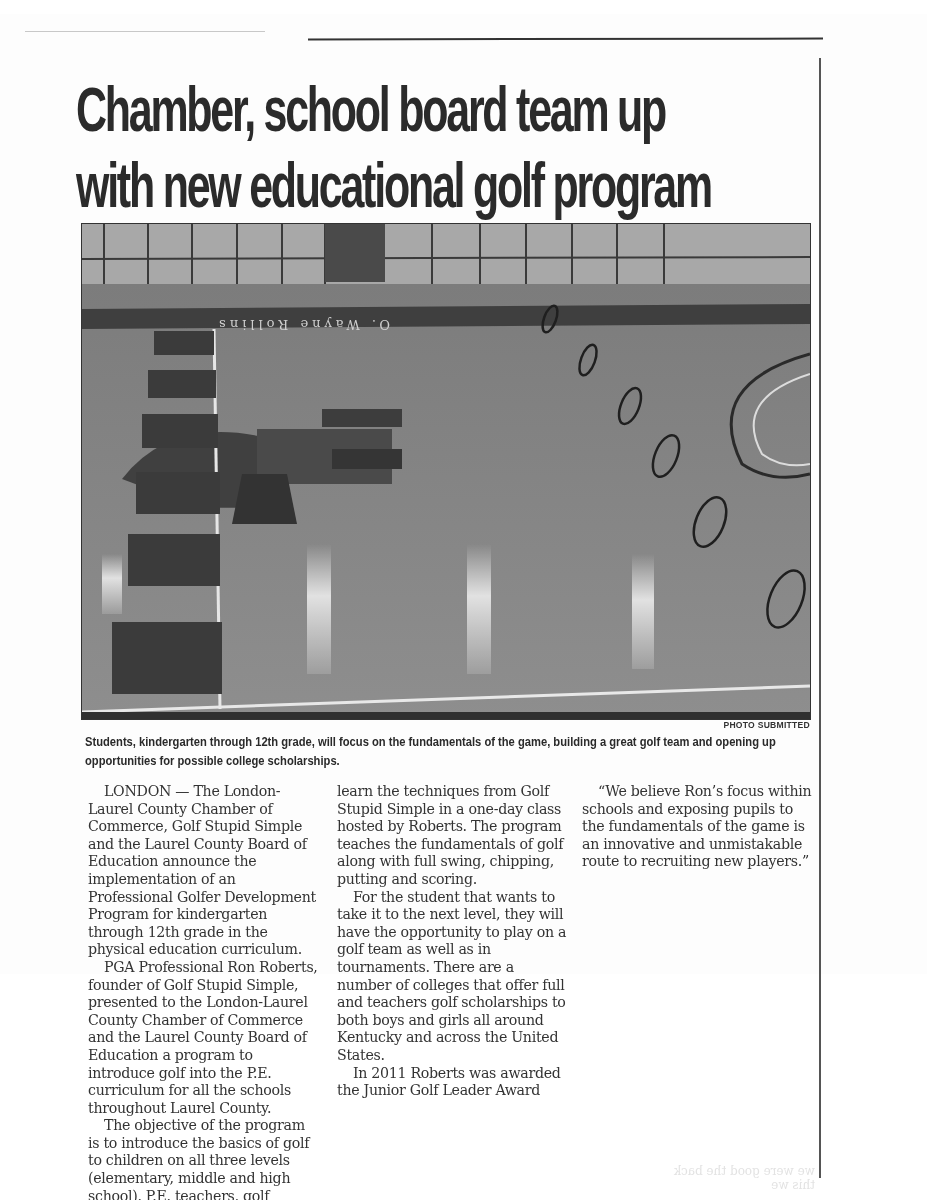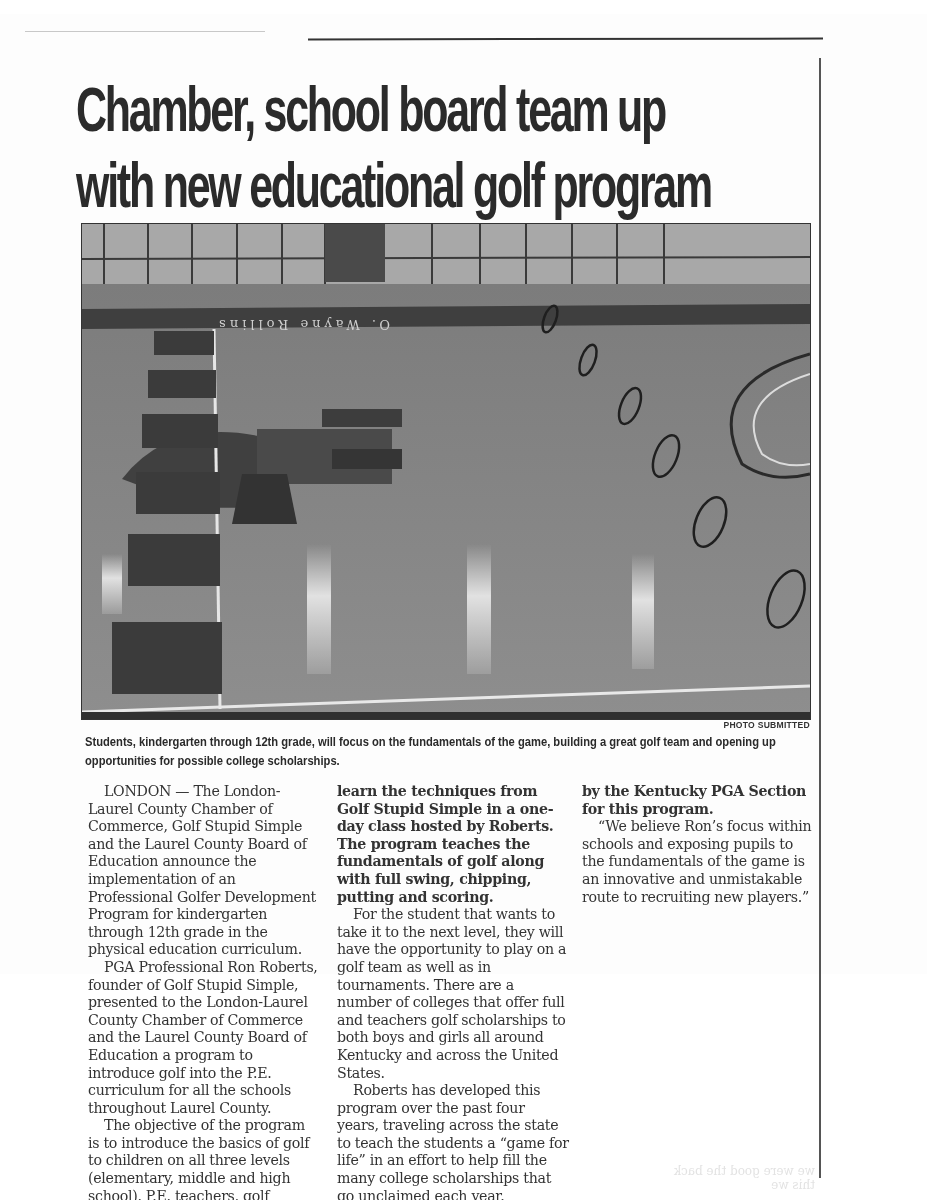--- a/index.html
+++ b/index.html
@@ -12,21 +12,21 @@
     font-family: "Liberation Sans", sans-serif; font-weight: bold; font-size: 58px; line-height: 70px;
     letter-spacing: -3px; color: #2b2b2b; transform: scaleX(0.74) scaleY(1.08); transform-origin: left top; white-space: nowrap; }
   .photo { position: absolute; left: 81px; top: 209px; width: 728px; height: 495px; overflow: hidden;
     background: linear-gradient(180deg, #9a9a9a 0%, #8a8a8a 20%, #6a6a6a 24%, #8c8c8c 30%, #878787 60%, #8a8a8a 100%);
     border: 1px solid #333; }
   .photo svg { display: block; }
   .credit { position: absolute; left: 700px; top: 705px; width: 110px; text-align: right; font-family: "Liberation Sans", sans-serif; font-weight: bold; font-size: 9.5px; letter-spacing: 0.3px; color: #333; transform: scaleX(0.9); transform-origin: right top; }
   .caption { position: absolute; left: 85px; top: 718px; width: 810px; margin: 0; font-family: "Liberation Sans", sans-serif; font-weight: bold; font-size: 13px; line-height: 19px; color: #2a2a2a; transform: scaleX(0.86); transform-origin: left top; }
   .col { position: absolute; top: 769px; width: 232px; font-size: 14.2px; line-height: 17.6px; color: #333; letter-spacing: -0.3px; }
   .col p { margin: 0; text-indent: 16px; }
-  .col p.noindent { text-indent: 0; font-weight: bold; }
+  .col p.noindent { text-indent: 0; }
   .col1 { left: 88px; }
   .col1 p:first-child { text-indent: 16px; }
   .col2 { left: 337px; }
   .col3 { left: 582px; }
   .bleed { position: absolute; left: 565px; top: 1150px; width: 250px; font-size: 12px; line-height: 14px; color: #e3e3e3; transform: scaleX(-1); }
 </style>
 </head>
 <body>
 
 <div class="page">
@@ -122,26 +122,24 @@
 
   <div class="col col1">
     <p>LONDON — The London-Laurel County Chamber of Commerce, Golf Stupid Simple and the Laurel County Board of Education announce the implementation of an Professional Golfer Development Program for kindergarten through 12th grade in the physical education curriculum.</p>
     <p>PGA Professional Ron Roberts, founder of Golf Stupid Simple, presented to the London-Laurel County Chamber of Commerce and the Laurel County Board of Education a program to introduce golf into the P.E. curriculum for all the schools throughout Laurel County.</p>
     <p>The objective of the program is to introduce the basics of golf to children on all three levels (elementary, middle and high school). P.E. teachers, golf coaches and volunteers will</p>
   </div>
 
   <div class="col col2">
     <p class="noindent">learn the techniques from Golf Stupid Simple in a one-day class hosted by Roberts. The program teaches the fundamentals of golf along with full swing, chipping, putting and scoring.</p>
     <p>For the student that wants to take it to the next level, they will have the opportunity to play on a golf team as well as in tournaments. There are a number of colleges that offer full and teachers golf scholarships to both boys and girls all around Kentucky and across the United States.</p>
-    <p>Roberts has developed this program over the past four years, traveling across the state to teach the students a “game for life” in an effort to help fill the many college scholarships that go unclaimed each year.</p>
     <p>In 2011 Roberts was awarded the Junior Golf Leader Award</p>
   </div>
 
   <div class="col col3">
-    <p class="noindent">by the Kentucky PGA Section for this program.</p>
     <p>“We believe Ron’s focus within schools and exposing pupils to the fundamentals of the game is an innovative and unmistakable route to recruiting new players.”</p>
   </div>
 
   <div class="bleed">
     <div>we were good the back</div>
     <div>this we</div>
   </div>
 </div>
 
 </body></html>

